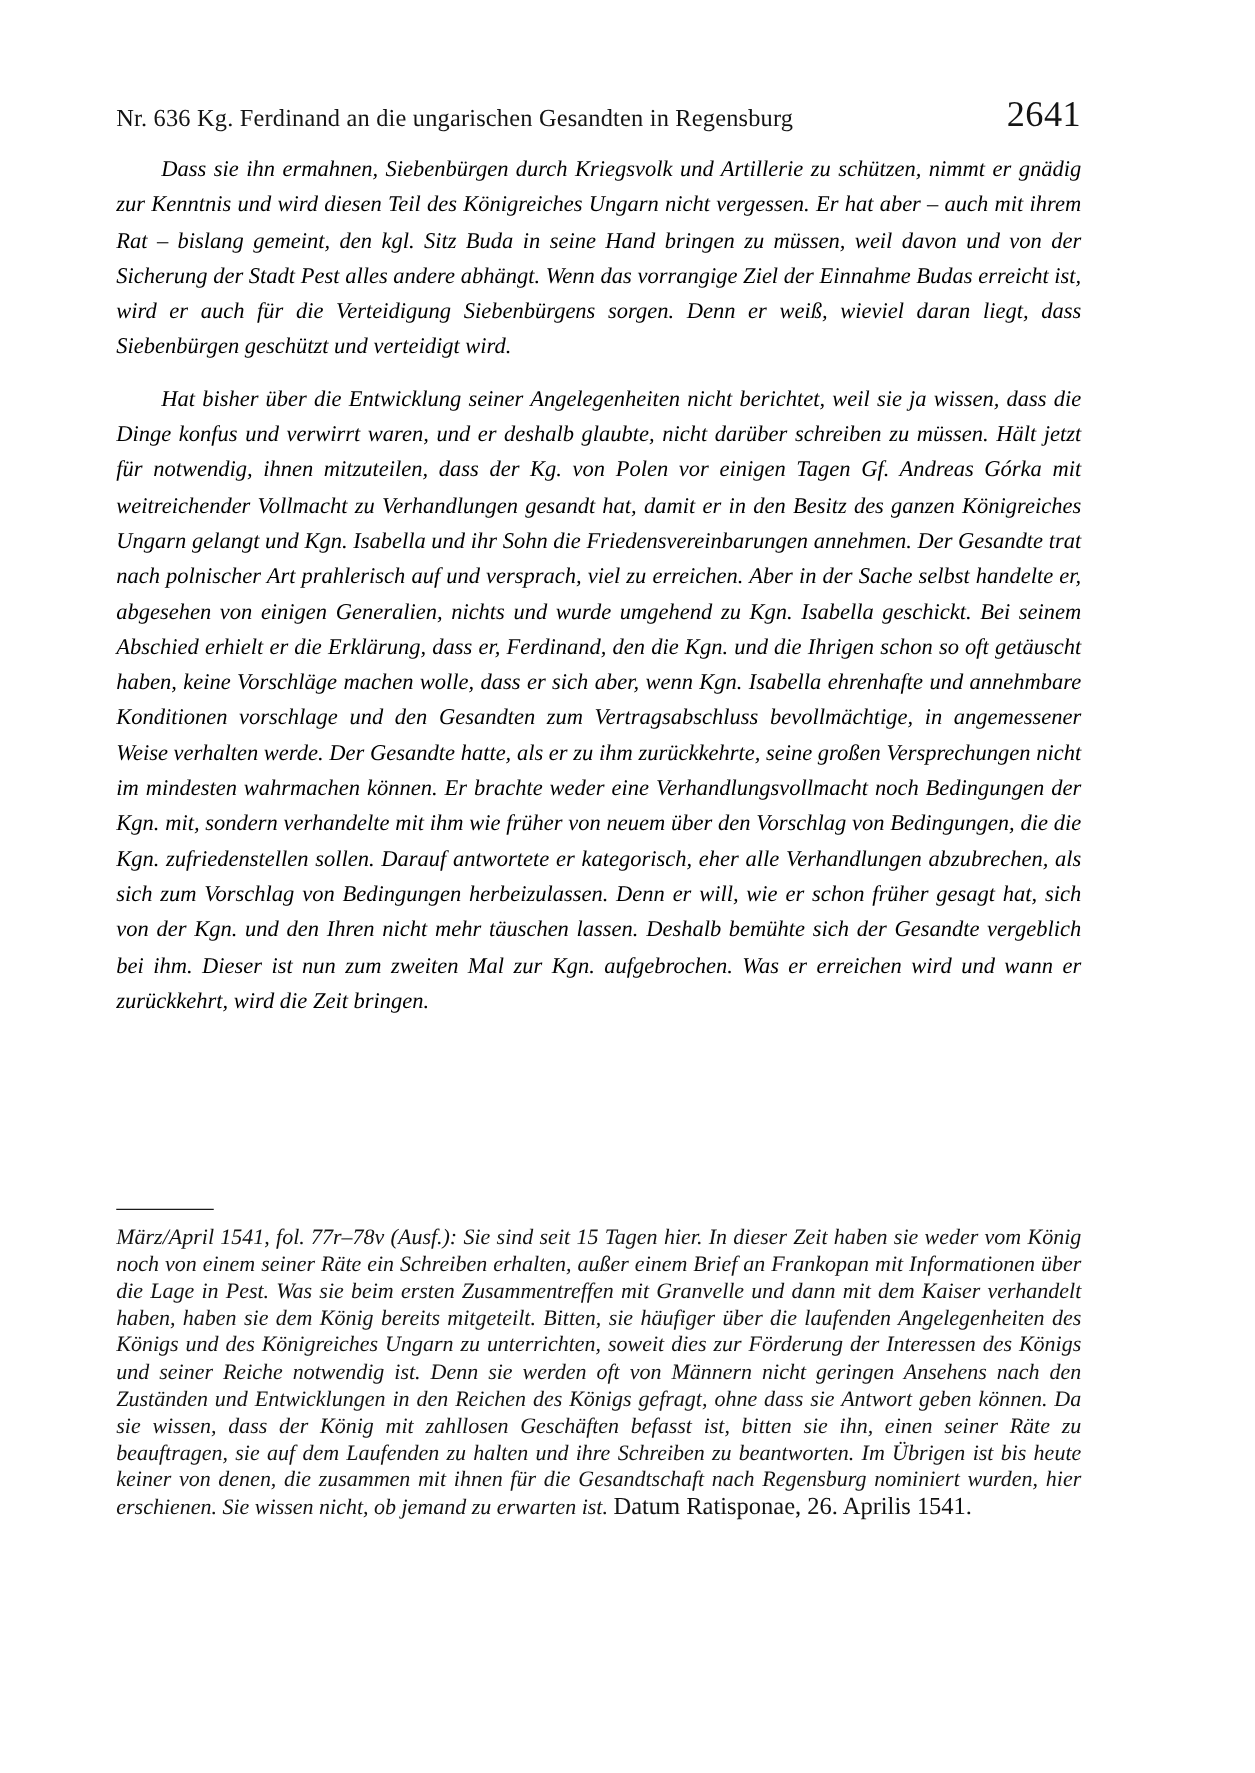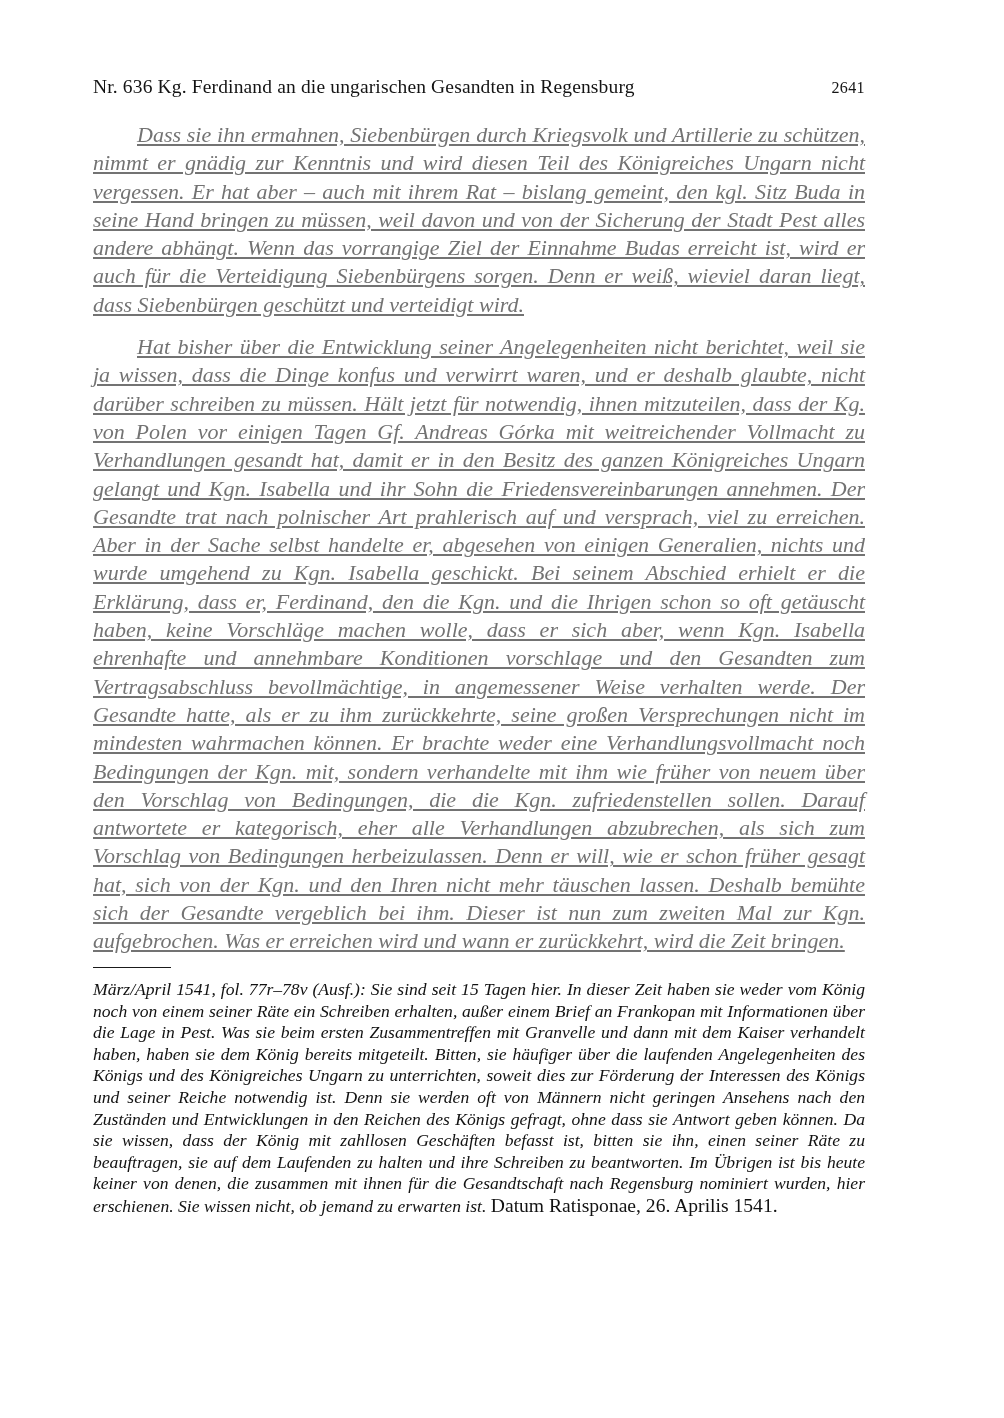--- a/index.html
+++ b/index.html
@@ -34,42 +34,41 @@
     align-items: baseline;
     justify-content: space-between;
   }
   .runhead-title {
     font-size: 19.5px;
     letter-spacing: 0.15px;
     white-space: nowrap;
     color: #141414;
   }
   .runhead-folio {
-    font-size: 16px;
+    font-size: 29px;
     letter-spacing: 0.4px;
     color: #141414;
   }
 
   
   .body-block {
     position: absolute;
     left: 93px;
     top: 121px;
     width: 772px;
   }
   .para {
     font-style: italic;
-    font-size: 22px;
+    font-size: 18px;
     line-height: 28.3px;
     text-align: justify;
     text-justify: inter-word;
     margin: 0;
-    color: #737373;
+    color: #000000;
     hyphens: manual;
-    text-decoration: underline;
   }
   .para + .para {
     margin-top: 14px;
   }
   .para.indent {
     text-indent: 2.0em;
   }
 
   
   .fn-rule {

